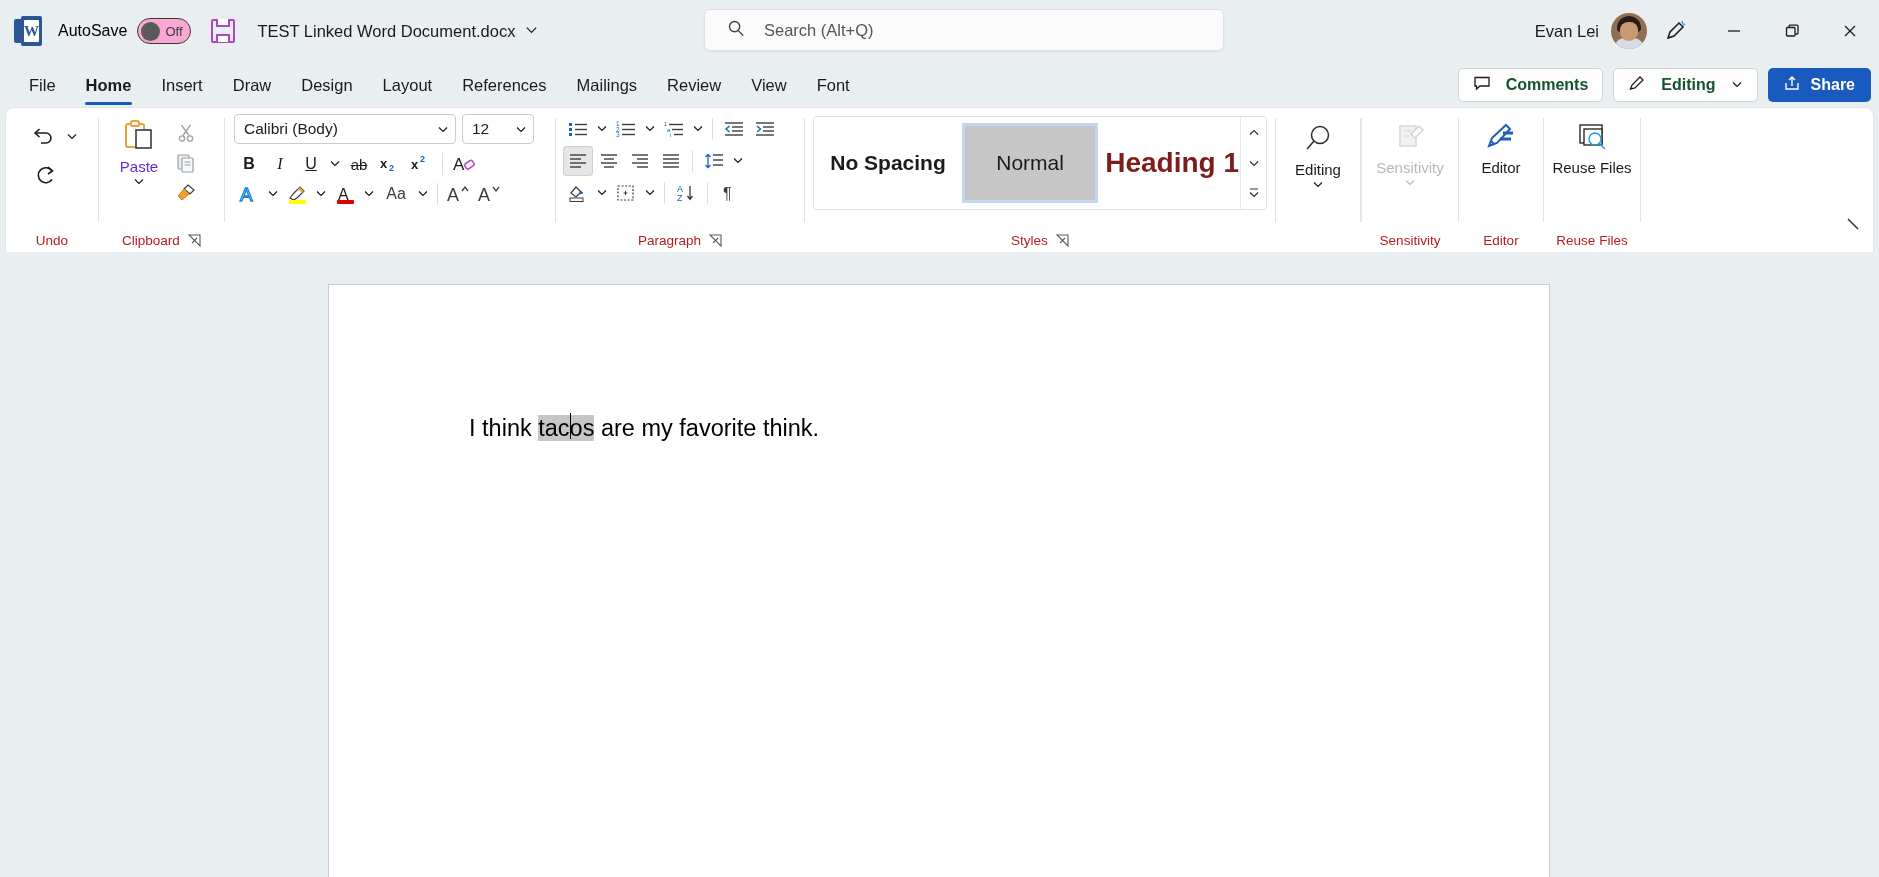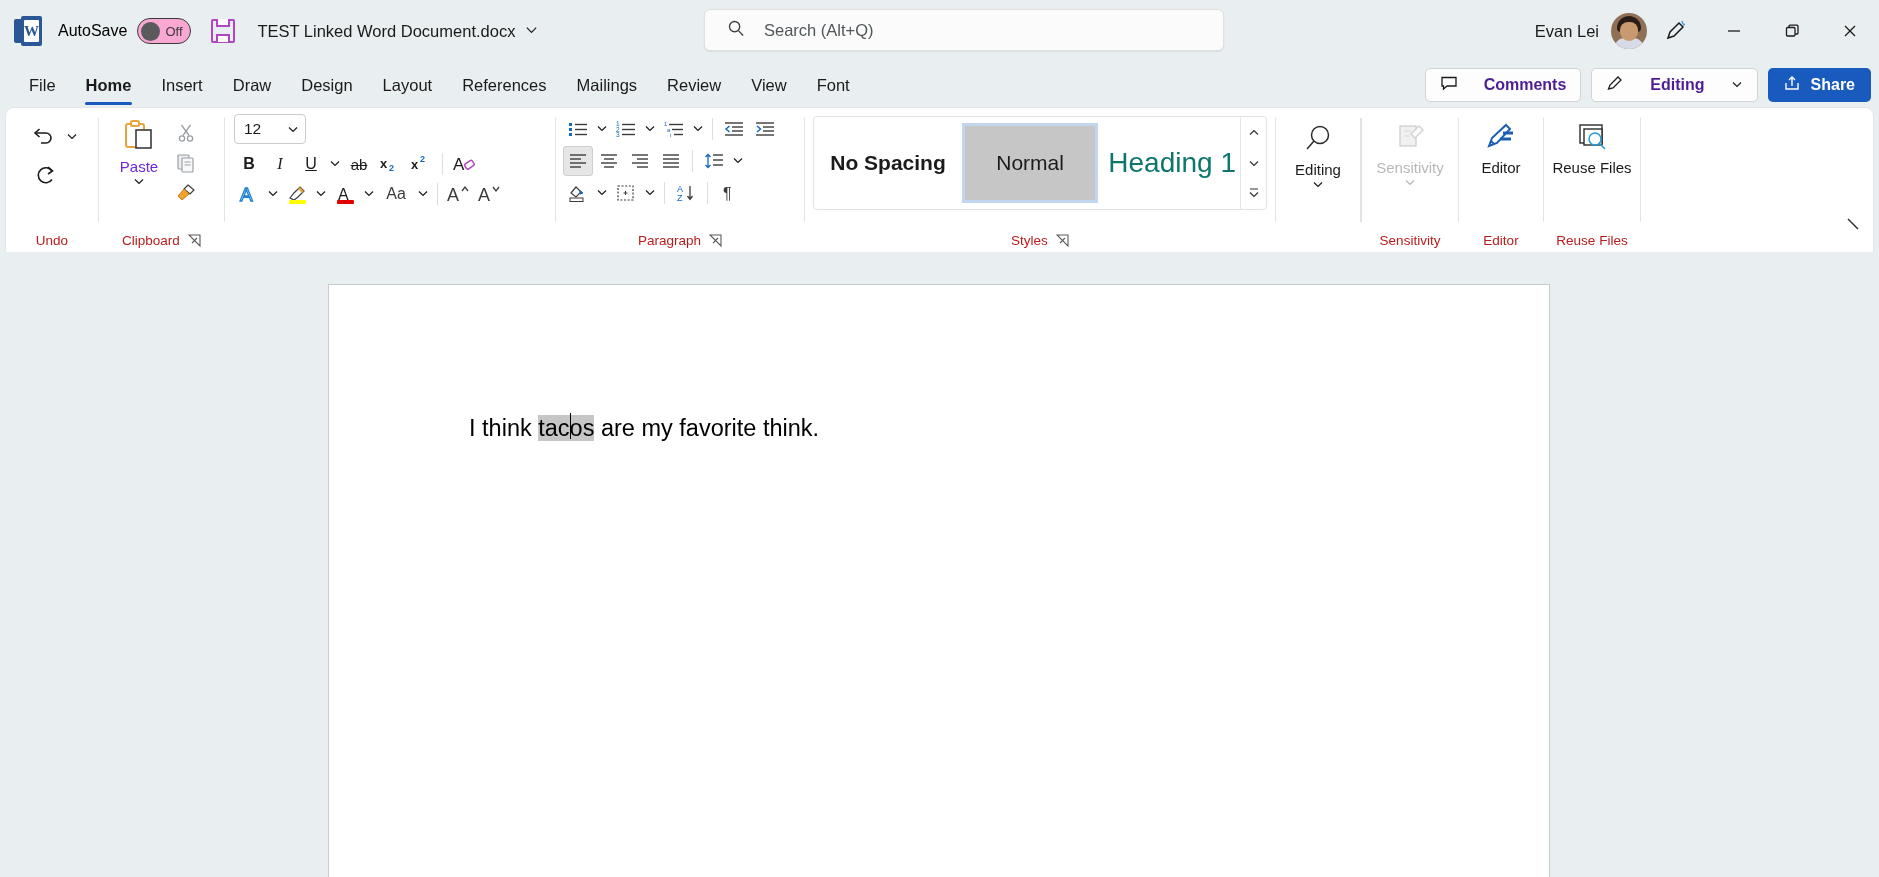--- a/index.html
+++ b/index.html
@@ -107,22 +107,22 @@
   .tab.active::after {
     content: ""; position: absolute; left: 14px; right: 14px; bottom: 2px;
     height: 3px; background: #185abd; border-radius: 2px;
   }
   .tabstrip-right {
     position: absolute; right: 8px; top: 0; height: 46px;
     display: flex; align-items: center; gap: 10px;
   }
   .pillbtn {
     height: 34px; border: 1px solid #d0d3d6; background: #fdfdfd;
-    border-radius: 5px; display: flex; align-items: center; gap: 26px;
-    padding: 0 14px; font-size: 16px; color: #4c1d95; cursor: pointer; font-weight: 600;
+    border-radius: 5px; display: flex; align-items: center; gap: 15px;
+    padding: 0 14px; font-size: 16px; color: #14532d; cursor: pointer; font-weight: 600;
   }
   .sharebtn {
     height: 34px; background: #185abd; color: #fff; border-radius: 5px;
     display: flex; align-items: center; gap: 9px; padding: 0 16px;
     font-size: 16px; font-weight: 600; cursor: pointer;
   }
 
   
   .ribbon {
     height: 144px; flex: 0 0 144px;
@@ -192,21 +192,21 @@
     border: 1px solid #e0e2e4; border-radius: 4px; background: #fff;
     height: 94px; display: flex; align-items: stretch; overflow: hidden;
     margin-top: 2px;
   }
   .stylecard {
     width: 137px; display: flex; align-items: center; justify-content: center;
     font-size: 21px; color: #1b1b1b; cursor: pointer; margin: 6px 0 6px 6px;
     border: 1px solid transparent; background: #fff;
   }
   .stylecard.sel { border: 3px solid #c3d6ef; }
-  .stylecard.h1 { color: #0f766e; font-size: 28px; font-weight: 400; }
+  .stylecard.h1 { color: #7f1d1d; font-size: 28px; font-weight: 700; }
   .style-scroll {
     width: 26px; border-left: 1px solid #e5e7e9; display: flex; flex-direction: column;
     justify-content: space-between; align-items: center; padding: 4px 0;
   }
   .ssbtn { width: 22px; height: 24px; display: flex; align-items: center; justify-content: center; font-size: 11px; cursor: pointer; border-radius: 3px; color:#333;}
 
   
   .g-small { width: 84px; }
   .bigbtn {
     display: flex; flex-direction: column; align-items: center; justify-content: flex-start;
@@ -461,20 +461,26 @@
               <line x1="4" y1="9" x2="9" y2="4" stroke="#3c3c3c" stroke-width="1.1"></line>
             </svg>
         </span>
       </div>
     </div>
     <div class="gsep"></div>
 
     <div class="rgroup g-font">
       <div class="gbody">
         <div class="fontrow1">
+          <div class="combo name">
+            <span>Calibri (Body)</span>
+            <svg width="12" height="12" viewBox="0 0 12 12">
+                <path d="M2 4.5 L6 8.5 L10 4.5" fill="none" stroke="#1b1b1b" stroke-width="1.2"></path>
+              </svg>
+          </div>
           <div class="combo size">
             <span>12</span>
             <svg width="12" height="12" viewBox="0 0 12 12">
                 <path d="M2 4.5 L6 8.5 L10 4.5" fill="none" stroke="#1b1b1b" stroke-width="1.2"></path>
               </svg>
           </div>
         </div>
         <div class="fontrow">
           <div class="fbtn" style="font-weight:bold">
               <span>B</span>

